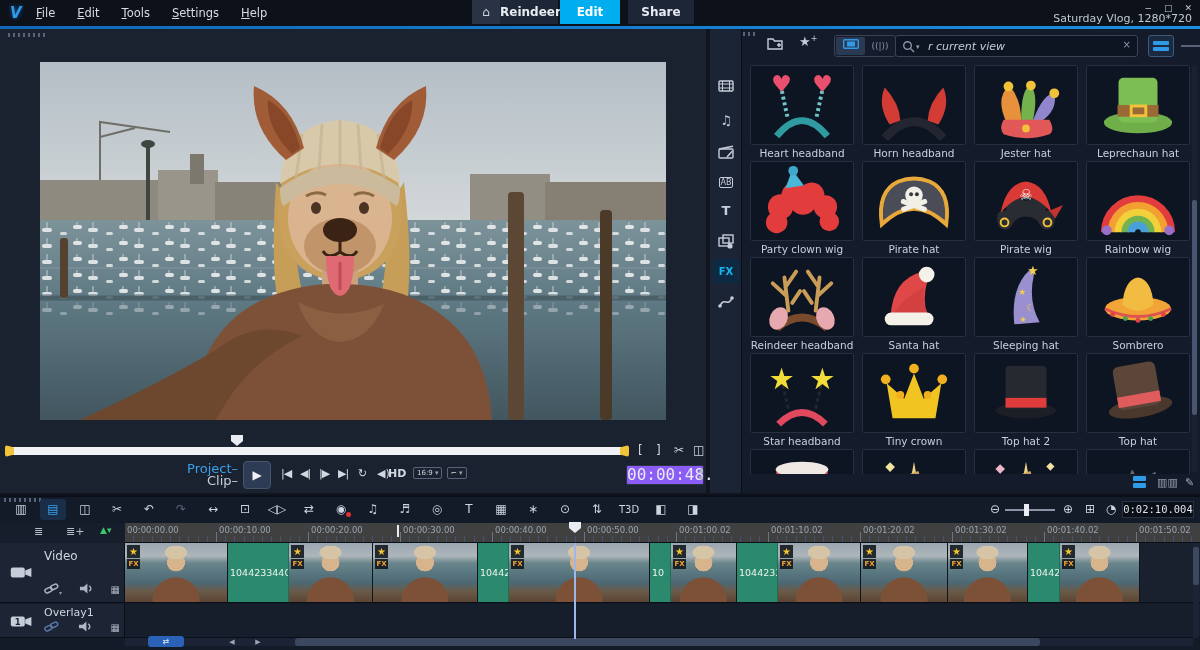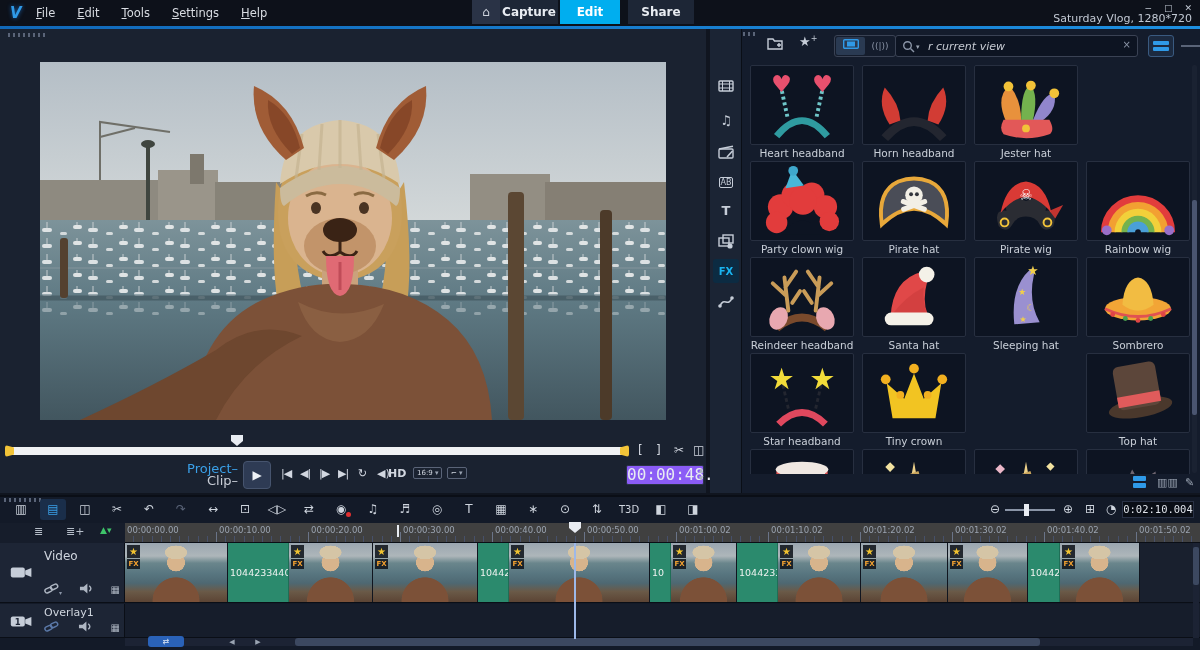--- a/index.html
+++ b/index.html
@@ -120,21 +120,21 @@
 </style>
 </head>
 <body>
 
 <div id="app">
 
   <div id="titlebar">
     <span id="logo">V</span>
     <span id="menubar"><span class="menu-item"><u>F</u>ile</span><span class="menu-item"><u>E</u>dit</span><span class="menu-item"><u>T</u>ools</span><span class="menu-item"><u>S</u>ettings</span><span class="menu-item"><u>H</u>elp</span></span>
     <span id="home-tab">⌂</span>
-    <span id="tabs-holder"><span class="tab" style="left: 500px; width: 58px;">Capture</span><span class="tab active" style="left: 560px; width: 60px;">Edit</span><span class="tab" style="left: 628px; width: 66px;">Share</span></span>
+    <span id="tabs-holder"><span class="tab" style="left: 500px; width: 58px;">Reindeer</span><span class="tab active" style="left: 560px; width: 60px;">Edit</span><span class="tab" style="left: 628px; width: 66px;">Share</span></span>
     <span id="winctls"><span class="winctl">−</span><span class="winctl">□</span><span class="winctl">✕</span></span>
     <span id="win-title">Saturday Vlog, 1280*720</span>
   </div>
   <div id="accentline"></div>
 
   <div id="preview-panel">
     <div class="dots abs" style="left:8px;top:4px;"></div>
     <div id="preview-frame">
       <svg viewBox="0 0 626 358" width="626" height="358" preserveAspectRatio="none">
         <defs>
@@ -313,20 +313,29 @@
               <path d="M45 56 Q45 22 55 20 Q63 30 57 56 Z" fill="#74b24e"></path>
               <path d="M57 56 Q68 28 79 28 Q83 46 64 58 Z" fill="#9186cc"></path>
               <path d="M27 55 L74 55 Q80 66 74 70 Q50 78 27 70 Q22 64 27 55 Z" fill="#e25858"></path>
               <circle cx="32" cy="21" r="5" fill="#f2c238"></circle>
               <circle cx="55" cy="20" r="5" fill="#f2c238"></circle>
               <circle cx="79" cy="28" r="5" fill="#f2c238"></circle>
               <circle cx="50" cy="64" r="4" fill="#f2c238"></circle>
             </svg></div>
           <div class="card-label">Jester hat</div>
         </div>
+        <div class="card" style="left: 340px; top: 0px;">
+          <div class="thumb"><svg width="102" height="78" viewBox="0 0 100 80">
+              <ellipse cx="50" cy="58" rx="35" ry="11" fill="#6fae49"></ellipse>
+              <rect x="30" y="12" width="40" height="46" rx="5" fill="#7cbd54"></rect>
+              <rect x="29" y="40" width="42" height="12" fill="#9a6a35"></rect>
+              <rect x="43" y="41" width="15" height="10" fill="none" stroke="#f2c33a" stroke-width="3"></rect>
+            </svg></div>
+          <div class="card-label">Leprechaun hat</div>
+        </div>
         <div class="card" style="left: 4px; top: 96px;">
           <div class="thumb"><svg width="102" height="78" viewBox="0 0 100 80">
               <circle cx="28" cy="46" r="13" fill="#e23c3c"></circle>
               <circle cx="24" cy="62" r="11" fill="#e23c3c"></circle>
               <circle cx="42" cy="34" r="13" fill="#e23c3c"></circle>
               <circle cx="60" cy="34" r="13" fill="#e23c3c"></circle>
               <circle cx="74" cy="46" r="12" fill="#e23c3c"></circle>
               <circle cx="78" cy="61" r="10" fill="#e23c3c"></circle>
               <circle cx="51" cy="40" r="14" fill="#e23c3c"></circle>
               <path d="M30 74 Q50 46 72 74 Z" fill="#0d1422"></path>
@@ -424,20 +433,28 @@
         <div class="card" style="left: 116px; top: 288px;">
           <div class="thumb"><svg width="102" height="78" viewBox="0 0 100 80">
               <path d="M28 66 L22 30 L40 46 L50 20 L60 46 L78 30 L72 66 Z" fill="#f2c422"></path>
               <circle cx="21" cy="26" r="5" fill="#f2b020"></circle>
               <circle cx="50" cy="15" r="5" fill="#f2b020"></circle>
               <circle cx="79" cy="26" r="5" fill="#f2b020"></circle>
               <circle cx="36" cy="42" r="4" fill="#f2b020"></circle>
               <circle cx="64" cy="42" r="4" fill="#f2b020"></circle>
             </svg></div>
           <div class="card-label">Tiny crown</div>
+        </div>
+        <div class="card" style="left: 228px; top: 288px;">
+          <div class="thumb"><svg width="102" height="78" viewBox="0 0 100 80">
+              <ellipse cx="50" cy="58" rx="31" ry="8" fill="#1c1f25"></ellipse>
+              <rect x="29" y="12" width="42" height="44" rx="4" fill="#26292f"></rect>
+              <rect x="29" y="45" width="42" height="10" fill="#e03c3c"></rect>
+            </svg></div>
+          <div class="card-label">Top hat 2</div>
         </div>
         <div class="card" style="left: 340px; top: 288px;">
           <div class="thumb"><svg width="102" height="78" viewBox="0 0 100 80">
               <g transform="rotate(-10 50 40)">
                 <ellipse cx="50" cy="55" rx="33" ry="10" fill="#4a382c"></ellipse>
                 <rect x="28" y="10" width="44" height="45" rx="6" fill="#5c463a"></rect>
                 <rect x="28" y="41" width="44" height="11" fill="#e05b5b"></rect>
               </g>
             </svg></div>
           <div class="card-label">Top hat</div>

